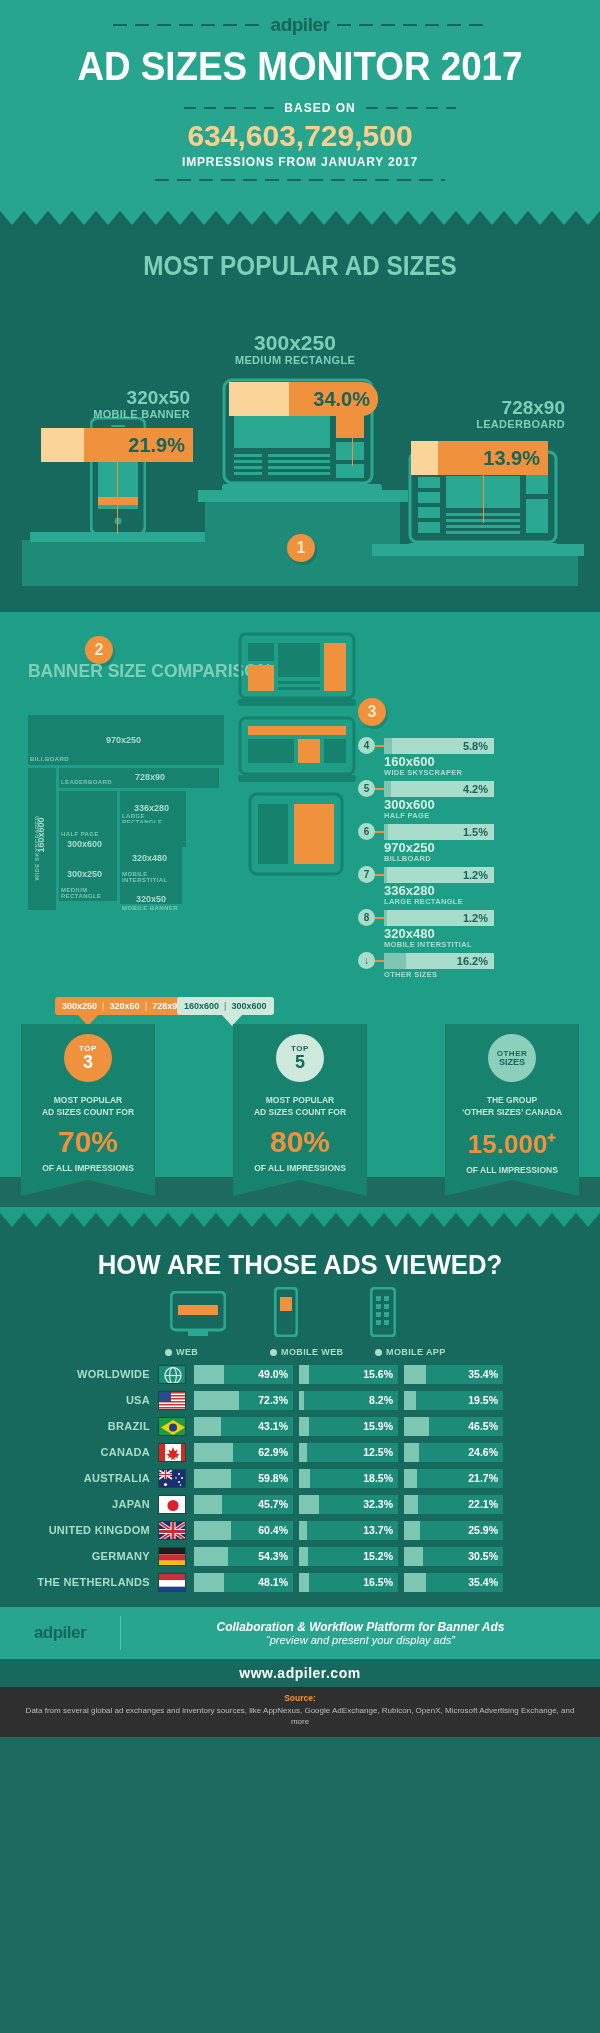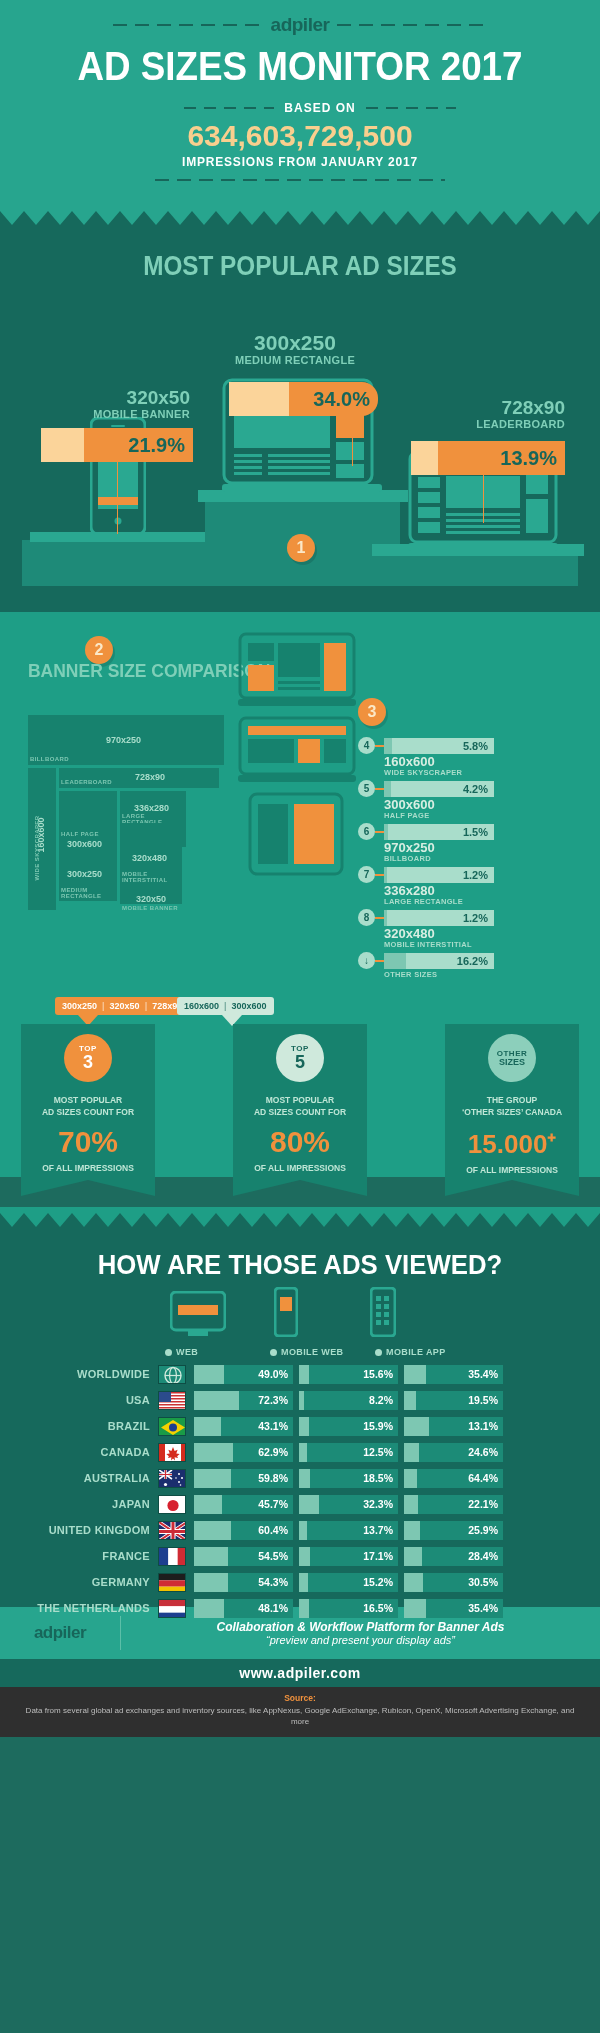--- a/index.html
+++ b/index.html
@@ -224,21 +224,21 @@
           </g>
           <rect x="118" y="12" width="22" height="32" fill="#2aa891"></rect>
           <rect x="118" y="49" width="22" height="34" fill="#2aa891"></rect>
           <rect x="0" y="93" width="150" height="8" rx="3" fill="#2aa891"></rect>
         </svg>
       </div>
       <div class="sizelabel" style="left:420px; top:116px; width:145px;">
         <div class="dim">728x90</div>
         <div class="nm">LEADERBOARD</div>
       </div>
-      <div class="pct-chip" style="left:411px; top:159px; width:154px;">
+      <div class="pct-chip" style="left:411px; top:159px; width:137px;">
         <div class="lightfill" style="width:27px;"></div>
         <div class="pval">13.9%</div>
       </div>
       <div class="leader-line" style="left:483px; top:193px; height:48px;"></div>
 
       <div class="badge" style="left:287px; top:252px;">1</div>
     </div>
   </div>
 
   <div class="sec2" style="height:565px;">
@@ -572,21 +572,21 @@
           <div class="cell">
             <div class="bar" style="width: 27px;"></div>
             <div class="val">43.1%</div>
           </div>
           <div class="cell">
             <div class="bar" style="width: 10px;"></div>
             <div class="val">15.9%</div>
           </div>
           <div class="cell">
             <div class="bar" style="width: 25px;"></div>
-            <div class="val">13.1%</div>
+            <div class="val">46.5%</div>
           </div>
         </div>
         <div class="trow">
           <div class="tcountry">CANADA</div>
           <div class="flag"><svg width="28" height="19" viewBox="0 0 28 19">
               <rect width="28" height="19" fill="#fff"></rect>
               <rect width="6" height="19" fill="#d52b1e"></rect>
               <rect x="22" width="6" height="19" fill="#d52b1e"></rect>
               <path d="M14,3 l1.6,4 3-1.2 -1.3,3.6 3.4,.6 -2.6,2.3 1,1.6 -3.5-.6 .4,3.2 -2-2 -2,2 .4-3.2 -3.5,.6 1-1.6 -2.6-2.3 3.4-.6 -1.3-3.6 3,1.2z" fill="#d52b1e"></path>
             </svg></div>
@@ -623,21 +623,21 @@
           <div class="cell">
             <div class="bar" style="width: 37px;"></div>
             <div class="val">59.8%</div>
           </div>
           <div class="cell">
             <div class="bar" style="width: 11px;"></div>
             <div class="val">18.5%</div>
           </div>
           <div class="cell">
             <div class="bar" style="width: 13px;"></div>
-            <div class="val">64.4%</div>
+            <div class="val">21.7%</div>
           </div>
         </div>
         <div class="trow">
           <div class="tcountry">JAPAN</div>
           <div class="flag"><svg width="28" height="19" viewBox="0 0 28 19">
               <rect width="28" height="19" fill="#fff"></rect>
               <circle cx="14" cy="9.5" r="5.6" fill="#d7212f"></circle>
             </svg></div>
           <div class="cell">
             <div class="bar" style="width: 28px;"></div>
@@ -665,40 +665,20 @@
             <div class="bar" style="width: 37px;"></div>
             <div class="val">60.4%</div>
           </div>
           <div class="cell">
             <div class="bar" style="width: 8px;"></div>
             <div class="val">13.7%</div>
           </div>
           <div class="cell">
             <div class="bar" style="width: 16px;"></div>
             <div class="val">25.9%</div>
-          </div>
-        </div>
-        <div class="trow">
-          <div class="tcountry">FRANCE</div>
-          <div class="flag"><svg width="28" height="19" viewBox="0 0 28 19">
-              <rect width="9.33" height="19" fill="#1d3f8f"></rect>
-              <rect x="9.33" width="9.33" height="19" fill="#fff"></rect>
-              <rect x="18.66" width="9.34" height="19" fill="#d02b34"></rect>
-            </svg></div>
-          <div class="cell">
-            <div class="bar" style="width: 34px;"></div>
-            <div class="val">54.5%</div>
-          </div>
-          <div class="cell">
-            <div class="bar" style="width: 11px;"></div>
-            <div class="val">17.1%</div>
-          </div>
-          <div class="cell">
-            <div class="bar" style="width: 18px;"></div>
-            <div class="val">28.4%</div>
           </div>
         </div>
         <div class="trow">
           <div class="tcountry">GERMANY</div>
           <div class="flag"><svg width="28" height="19" viewBox="0 0 28 19">
               <rect width="28" height="6.33" fill="#1d1d1d"></rect>
               <rect y="6.33" width="28" height="6.33" fill="#d02b34"></rect>
               <rect y="12.66" width="28" height="6.34" fill="#f2c200"></rect>
             </svg></div>
           <div class="cell">

